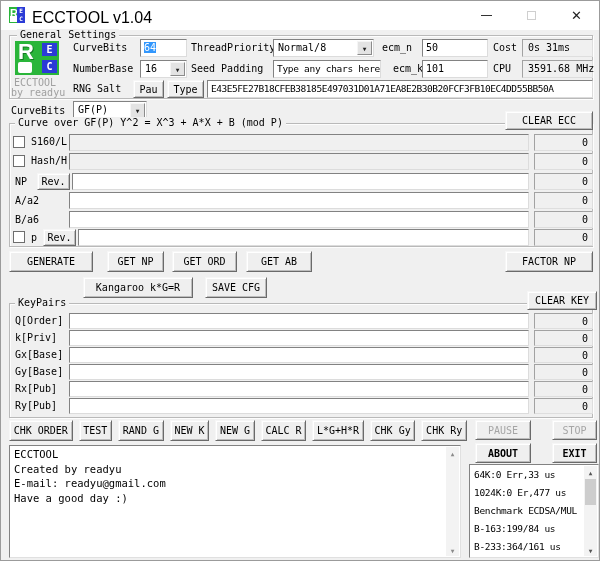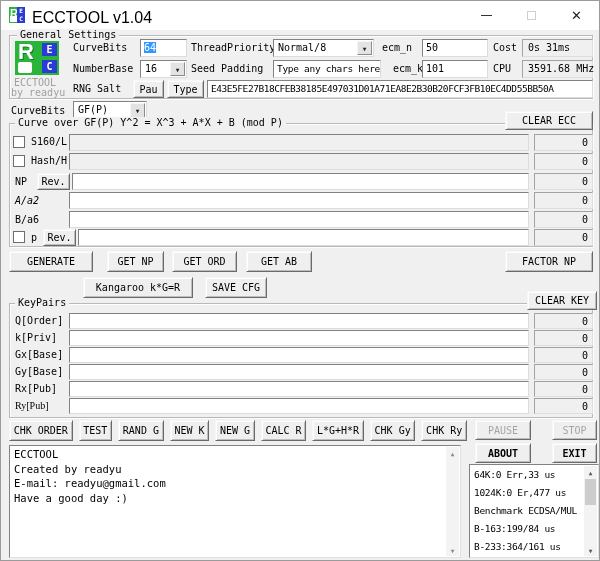--- a/index.html
+++ b/index.html
@@ -142,21 +142,21 @@
     <span class="checkbox" style="left:12px;top:125px;"></span>
     <span class="lbl" style="left:30px;top:125px;">Hash/H</span>
     <div class="field gray" style="left:68px;top:123px;width:460px;height:17px;"></div>
     <div class="counter" style="left:533px;top:123px;width:59px;height:17px;">0</div>
 
     <span class="lbl" style="left:14px;top:146px;">NP</span>
     <div class="btn" style="left:36px;top:143px;width:33px;height:17px;">Rev.</div>
     <div class="field" style="left:71px;top:143px;width:457px;height:17px;"></div>
     <div class="counter" style="left:533px;top:143px;width:59px;height:17px;">0</div>
 
-    <span class="lbl" style="left:14px;top:165px;font-style:italic;">A/a2</span>
+    <span class="lbl" style="left:14px;top:165px;">A/a2</span>
     <div class="field" style="left:68px;top:162px;width:460px;height:17px;"></div>
     <div class="counter" style="left:533px;top:162px;width:59px;height:17px;">0</div>
 
     <span class="lbl" style="left:14px;top:184px;">B/a6</span>
     <div class="field" style="left:68px;top:181px;width:460px;height:17px;"></div>
     <div class="counter" style="left:533px;top:181px;width:59px;height:17px;">0</div>
 
     <span class="checkbox" style="left:12px;top:201px;"></span>
     <span class="lbl" style="left:30px;top:202px;">p</span>
     <div class="btn" style="left:42px;top:199px;width:33px;height:17px;">Rev.</div>
@@ -189,21 +189,21 @@
     <div class="counter" style="left:533px;top:317px;width:59px;height:16px;">0</div>
 
     <span class="lbl" style="left:14px;top:336px;">Gy[Base]</span>
     <div class="field" style="left:68px;top:334px;width:460px;height:16px;"></div>
     <div class="counter" style="left:533px;top:334px;width:59px;height:16px;">0</div>
 
     <span class="lbl" style="left:14px;top:353px;">Rx[Pub]</span>
     <div class="field" style="left:68px;top:351px;width:460px;height:16px;"></div>
     <div class="counter" style="left:533px;top:351px;width:59px;height:16px;">0</div>
 
-    <span class="lbl" style="left:14px;top:370px;font-family:Liberation Serif, serif;">Ry[Pub]</span>
+    <span class="lbl" style="left:14px;top:370px;">Ry[Pub]</span>
     <div class="field" style="left:68px;top:368px;width:460px;height:16px;"></div>
     <div class="counter" style="left:533px;top:368px;width:59px;height:16px;">0</div>
 
     <div class="flexrow" style="left:8px;top:390px;width:458px;height:21px;">
       <div class="fbtn">CHK ORDER</div>
       <div class="fbtn">TEST</div>
       <div class="fbtn">RAND G</div>
       <div class="fbtn">NEW K</div>
       <div class="fbtn">NEW G</div>
       <div class="fbtn">CALC R</div>

